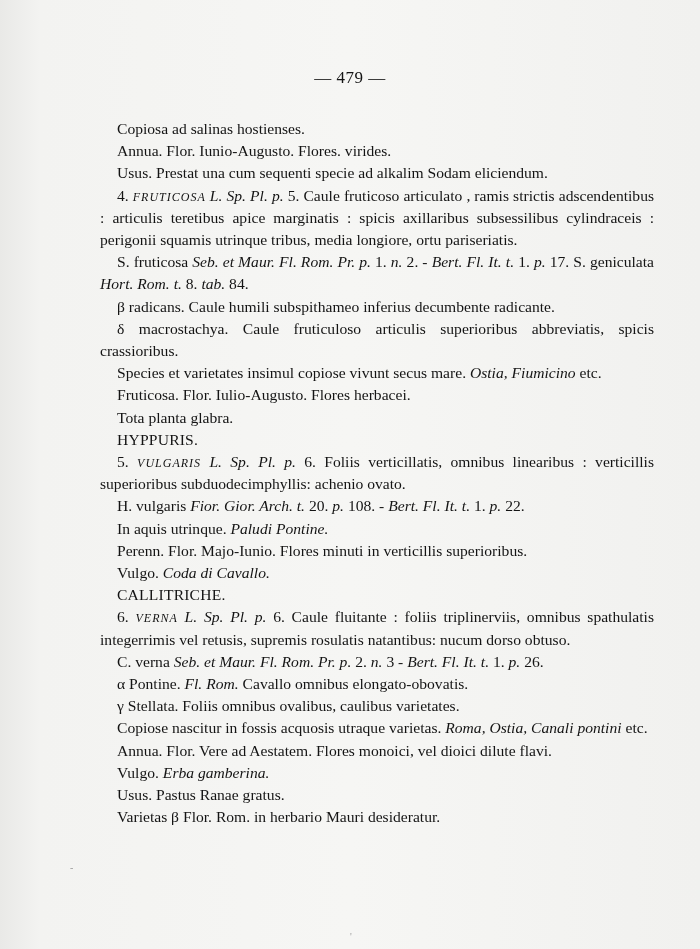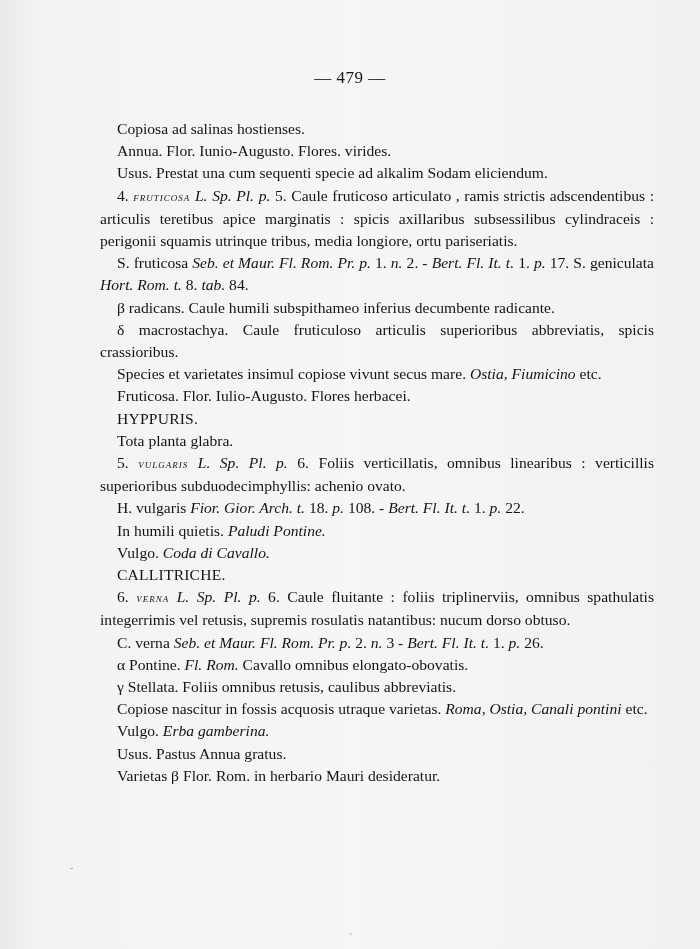--- a/index.html
+++ b/index.html
@@ -16,21 +16,21 @@
       position: absolute; top: 52px; left: 0; width: 700px; text-align: center;
       font-size: 17px; letter-spacing: 0.5px;
     }
     .text {
       position: absolute; left: 100px; top: 78px; width: 554px;
       font-size: 15.6px; line-height: 22.2px; margin-top: 24px;
     }
     .p { margin: 0; text-align: justify; text-align-last: left; }
     .ind { text-indent: 17px; }
     .hd { text-indent: 17px; letter-spacing: 0.2px; }
-    .sc { font-style: italic; font-variant: small-caps; text-transform: lowercase; font-size: 13px; letter-spacing: 1px; }
+    .sc { font-style: italic; font-variant: small-caps; text-transform: lowercase; font-size: 17px; letter-spacing: 1px; }
     i { font-style: italic; }
     .mark { position: absolute; color: #9a9a9a; font-size: 10px; }
   </style>
 </head>
 <body>
 
 <div class="page">
   <div class="folio">— 479 —</div>
 
   <div class="text">
@@ -39,38 +39,40 @@
     <p class="p ind"><span>Usus. Prestat una cum sequenti specie ad alkalim Sodam eliciendum.</span></p>
 
     <p class="p ind"><span>4. </span><span class="sc">fruticosa</span><i> L. Sp. Pl. p.</i><span> 5. Caule fruticoso articulato , ramis strictis adscendentibus : articulis teretibus apice marginatis : spicis axillaribus subsessilibus cylindraceis : perigonii squamis utrinque tribus, media longiore, ortu pariseriatis.</span></p>
 
     <p class="p ind"><span>S. fruticosa </span><i>Seb. et Maur. Fl. Rom. Pr. p.</i><span> 1. </span><i>n.</i><span> 2. - </span><i>Bert. Fl. It. t.</i><span> 1. </span><i>p.</i><span> 17. S. geniculata </span><i>Hort. Rom. t.</i><span> 8. </span><i>tab.</i><span> 84.</span></p>
 
     <p class="p ind"><span>β radicans. Caule humili subspithameo inferius decumbente radicante.</span></p>
     <p class="p ind"><span>δ macrostachya. Caule fruticuloso articulis superioribus abbreviatis, spicis crassioribus.</span></p>
     <p class="p ind"><span>Species et varietates insimul copiose vivunt secus mare. </span><i>Ostia, Fiumicino</i><span> etc.</span></p>
     <p class="p ind"><span>Fruticosa. Flor. Iulio-Augusto. Flores herbacei.</span></p>
+    <p class="p ind"><span>Tota planta glabra.</span></p>
     <p class="p hd"><span>HYPPURIS.</span></p>
-    <p class="p ind"><span>Tota planta glabra.</span></p>
 
     <p class="p ind"><span>5. </span><span class="sc">vulgaris</span><i> L. Sp. Pl. p.</i><span> 6. Foliis verticillatis, omnibus linearibus : verticillis superioribus subduodecimphyllis: achenio ovato.</span></p>
 
-    <p class="p ind"><span>H. vulgaris </span><i>Fior. Gior. Arch. t.</i><span> 18. </span><i>p.</i><span> 108. - </span><i>Bert. Fl. It. t.</i><span> 1. </span><i>p.</i><span> 22.</span></p>
+    <p class="p ind"><span>H. vulgaris </span><i>Fior. Gior. Arch. t.</i><span> 20. </span><i>p.</i><span> 108. - </span><i>Bert. Fl. It. t.</i><span> 1. </span><i>p.</i><span> 22.</span></p>
 
-    <p class="p ind"><span>In humili quietis. </span><i>Paludi Pontine.</i></p>
+    <p class="p ind"><span>In aquis utrinque. </span><i>Paludi Pontine.</i></p>
+    <p class="p ind"><span>Perenn. Flor. Majo-Iunio. Flores minuti in verticillis superioribus.</span></p>
     <p class="p ind"><span>Vulgo. </span><i>Coda di Cavallo.</i></p>
     <p class="p hd"><span>CALLITRICHE.</span></p>
 
     <p class="p ind"><span>6. </span><span class="sc">verna</span><i> L. Sp. Pl. p.</i><span> 6. Caule fluitante : foliis triplinerviis, omnibus spathulatis integerrimis vel retusis, supremis rosulatis natantibus: nucum dorso obtuso.</span></p>
 
     <p class="p ind"><span>C. verna </span><i>Seb. et Maur. Fl. Rom. Pr. p.</i><span> 2. </span><i>n.</i><span> 3 - </span><i>Bert. Fl. It. t.</i><span> 1. </span><i>p.</i><span> 26.</span></p>
 
     <p class="p ind"><span>α Pontine. </span><i>Fl. Rom.</i><span> Cavallo omnibus elongato-obovatis.</span></p>
-    <p class="p ind"><span>γ Stellata. Foliis omnibus retusis, caulibus abbreviatis.</span></p>
+    <p class="p ind"><span>γ Stellata. Foliis omnibus ovalibus, caulibus varietates.</span></p>
     <p class="p ind"><span>Copiose nascitur in fossis acquosis utraque varietas. </span><i>Roma, Ostia, Canali pontini</i><span> etc.</span></p>
+    <p class="p ind"><span>Annua. Flor. Vere ad Aestatem. Flores monoici, vel dioici dilute flavi.</span></p>
     <p class="p ind"><span>Vulgo. </span><i>Erba gamberina.</i></p>
-    <p class="p ind"><span>Usus. Pastus Annua gratus.</span></p>
+    <p class="p ind"><span>Usus. Pastus Ranae gratus.</span></p>
     <p class="p ind"><span>Varietas β Flor. Rom. in herbario Mauri desideratur.</span></p>
   </div>
 
   <span class="mark" style="left:70px; top:846px;">-</span>
   <span class="mark" style="left:350px; top:915px;">'</span>
 </div>
 
 </body></html>

